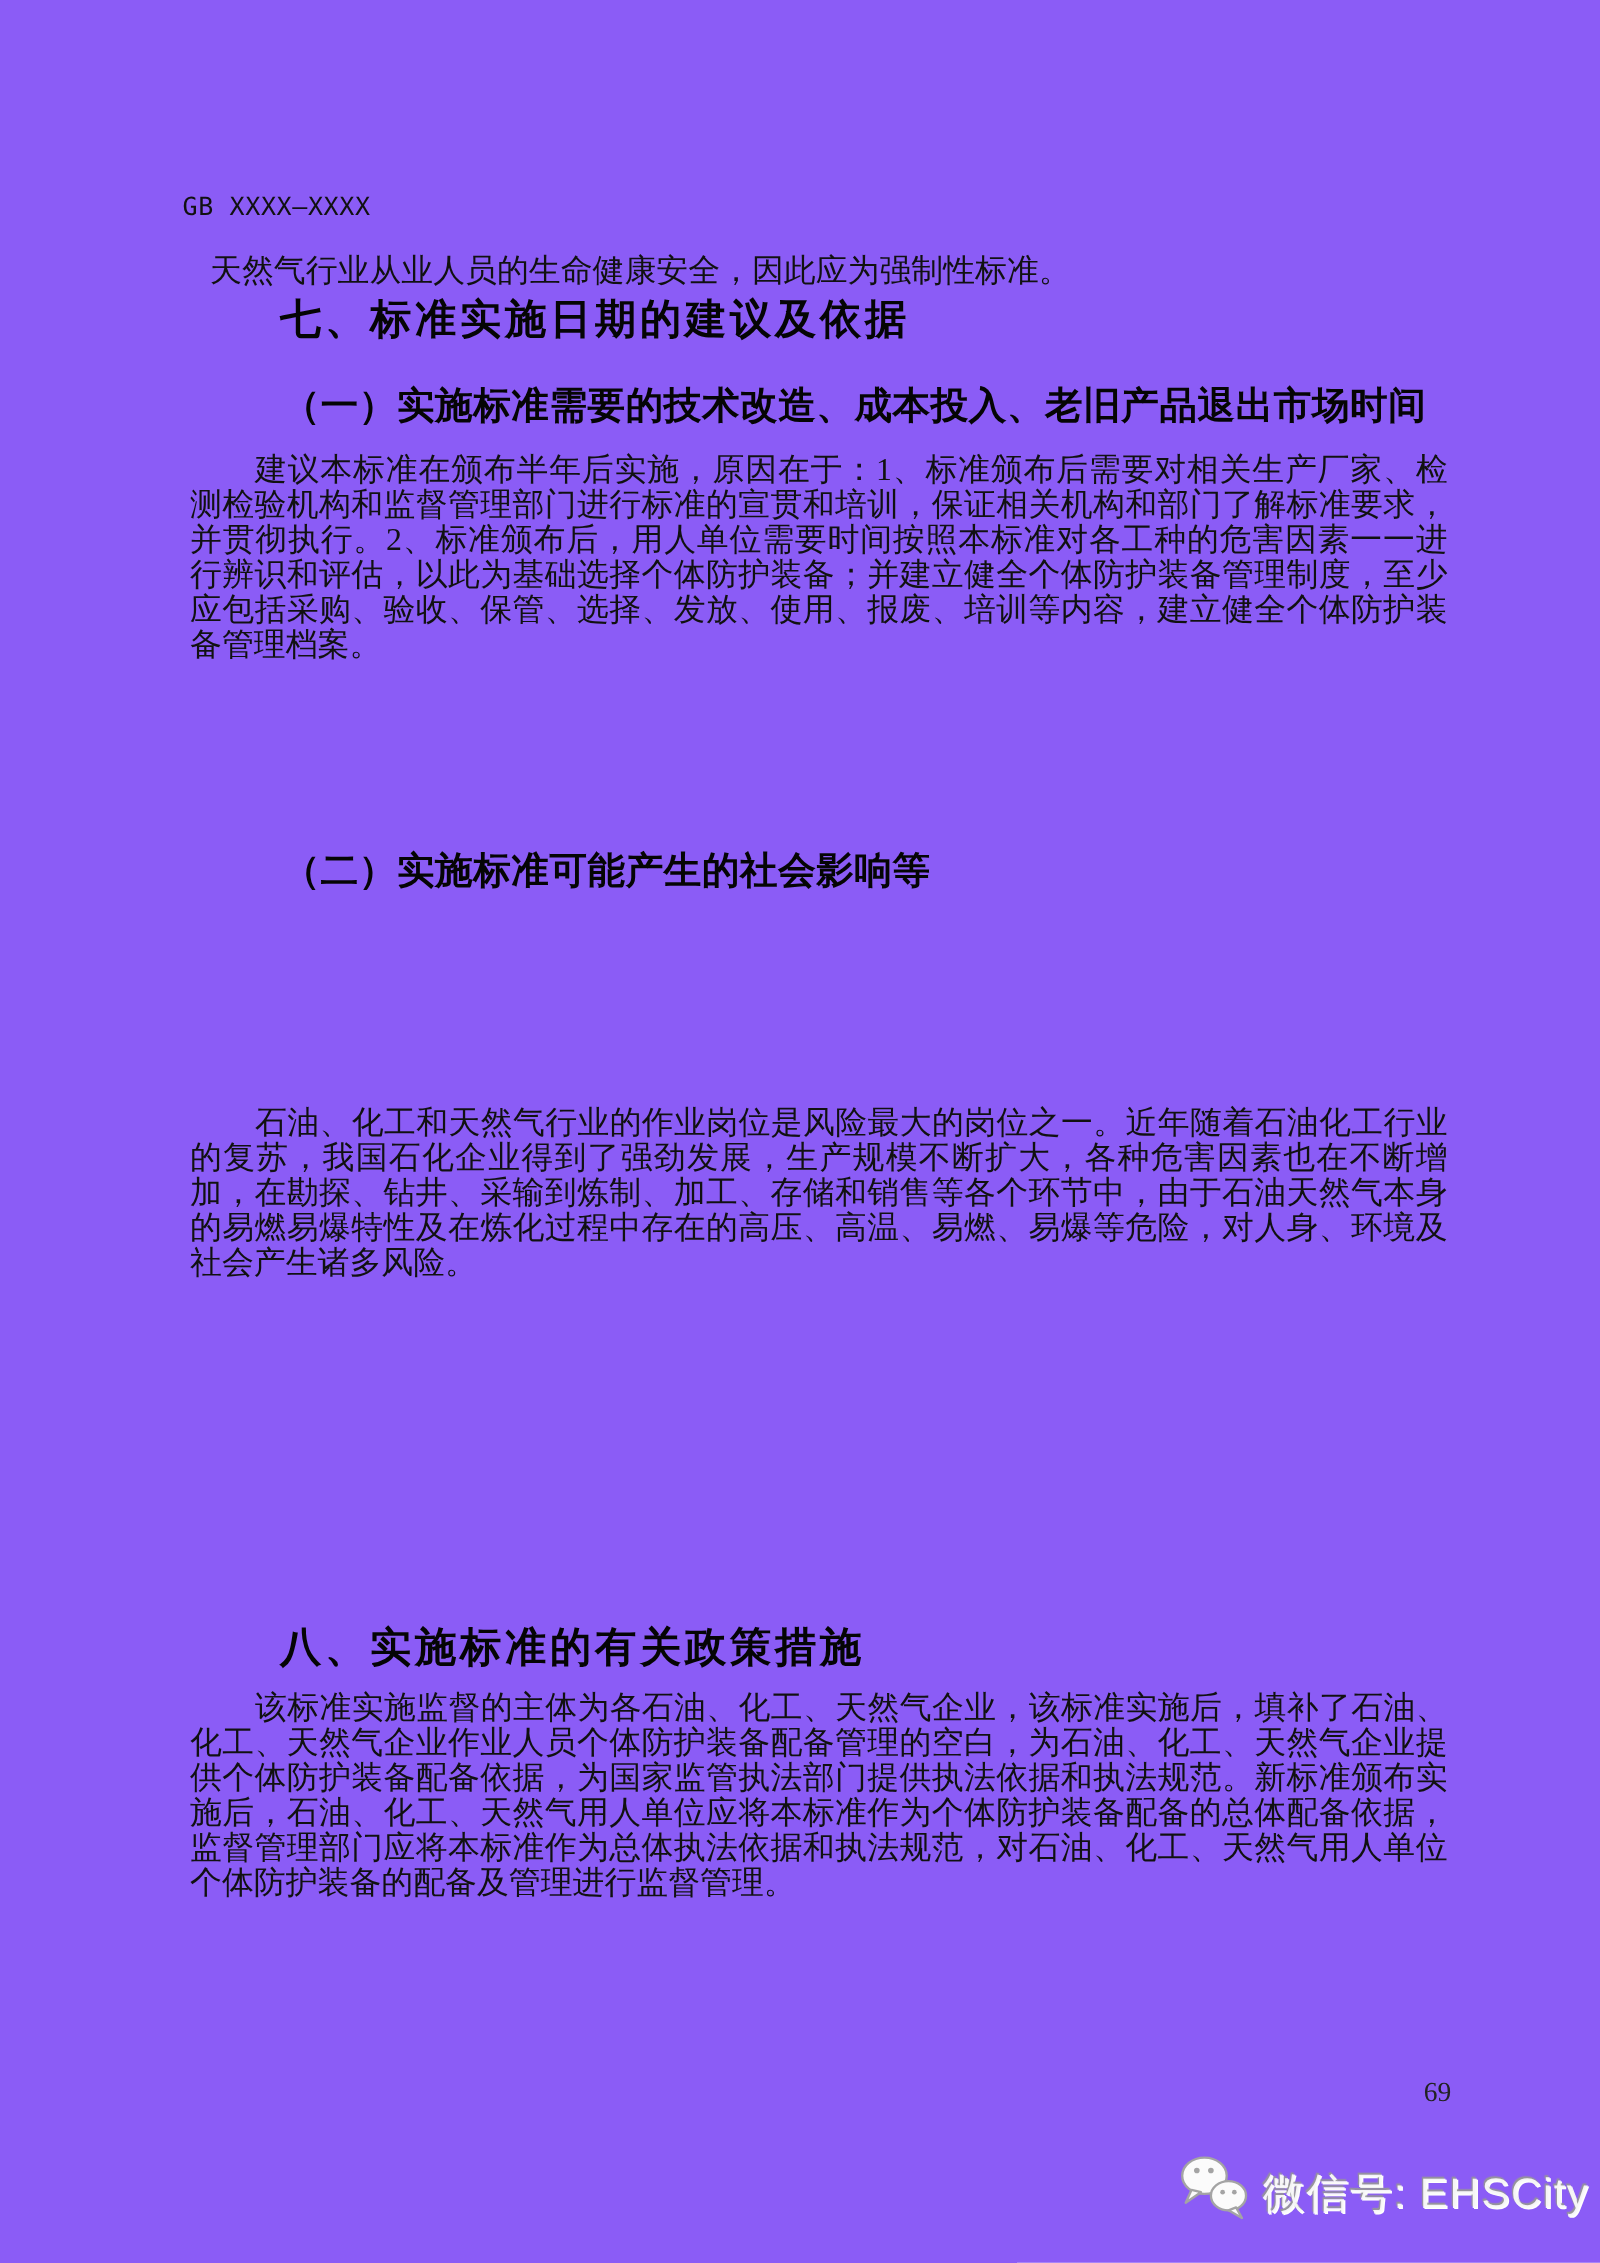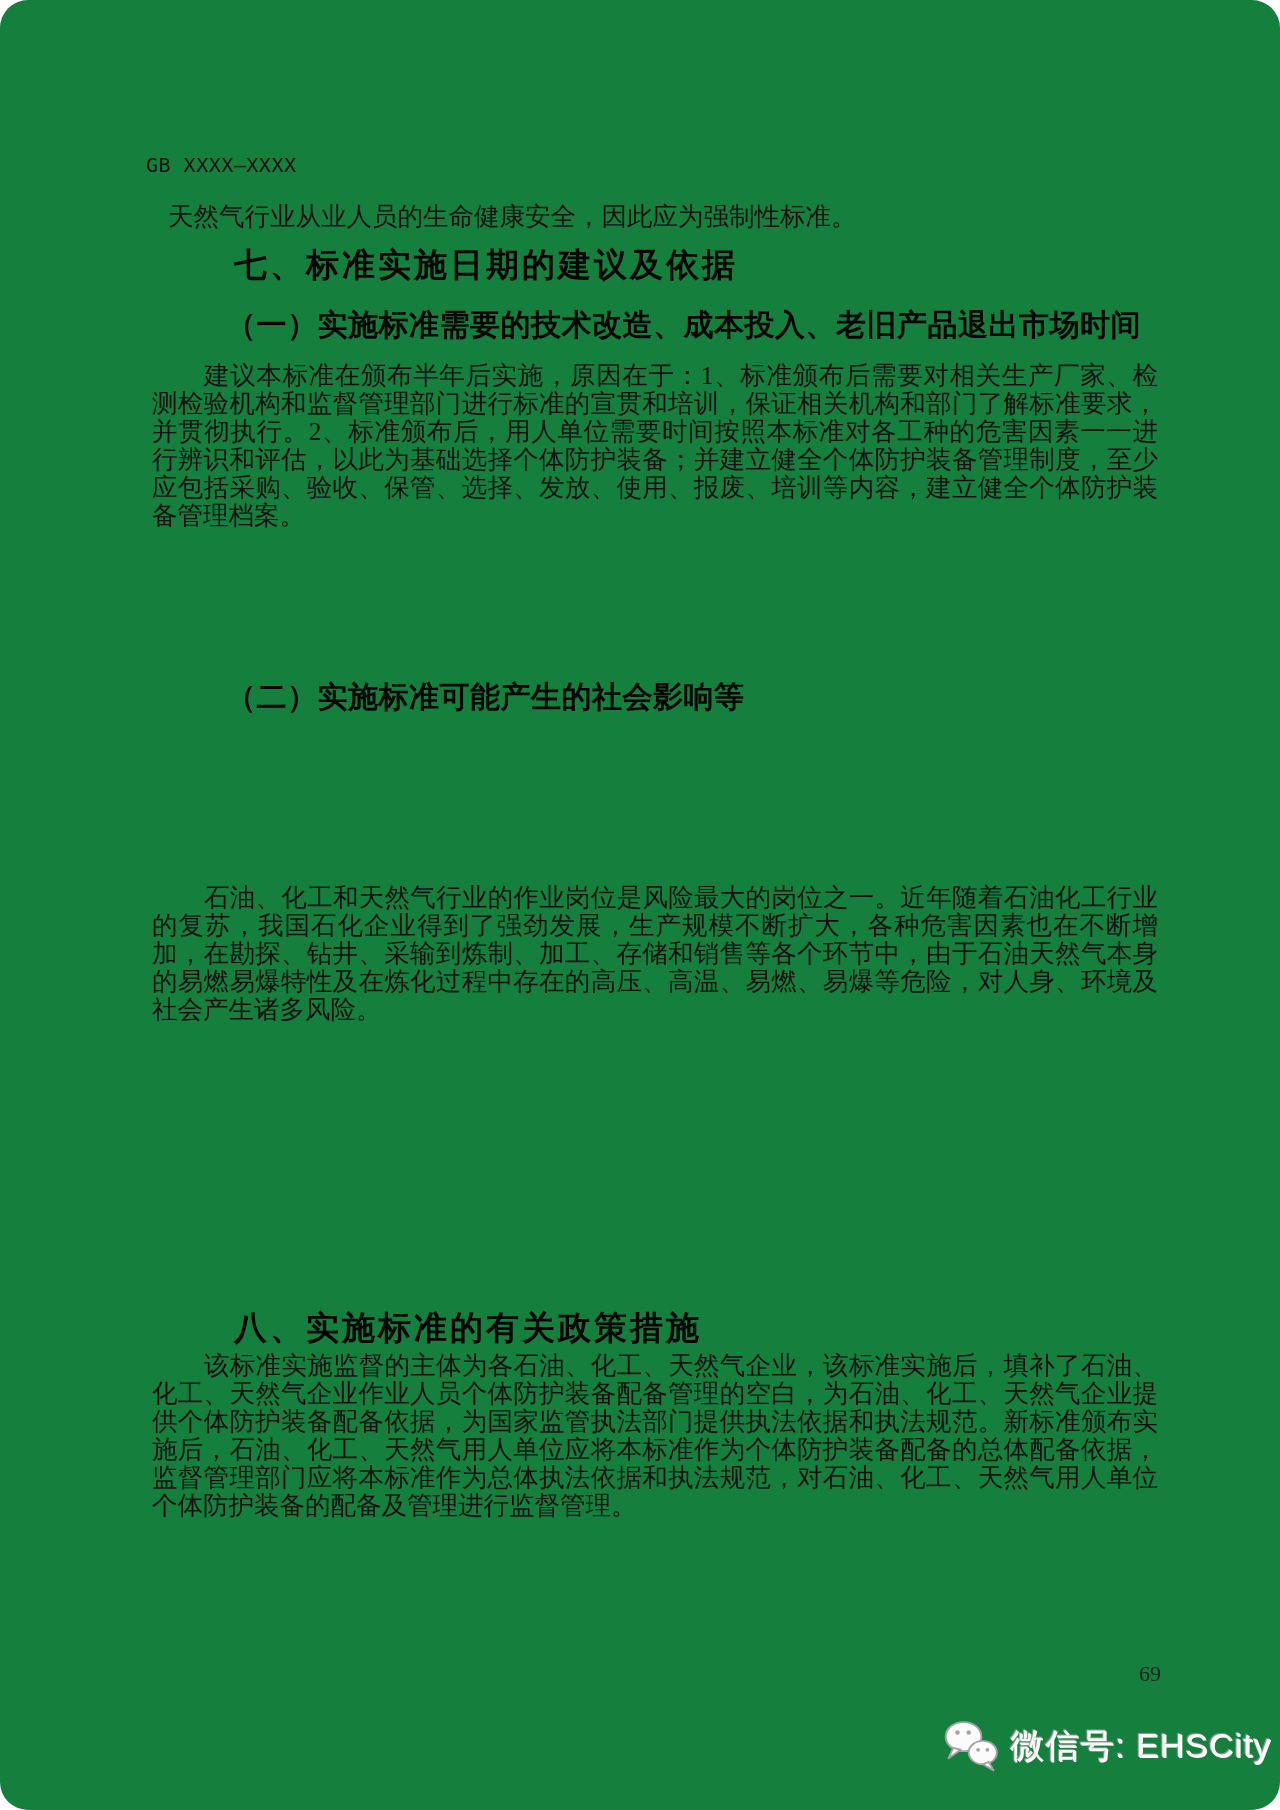--- a/index.html
+++ b/index.html
@@ -8,22 +8,21 @@
     height: 1810px;
     background: #ffffff;
     position: relative;
     font-family: "Liberation Serif", "DejaVu Serif", serif;
     color: #0e0e0e;
     overflow: hidden;
   }
   .page {
     position: absolute;
     inset: 0;
-    background: #15803d;
-    border-radius: 28px;
+    background: #8b5cf6;
   }
   .gb-header {
     position: absolute;
     left: 146px;
     top: 153px;
     font-family: "DejaVu Sans Mono", "Liberation Mono", monospace;
     font-size: 20px;
     letter-spacing: 0.5px;
     color: #111;
     white-space: nowrap;
@@ -40,21 +39,21 @@
   }
   .h-major {
     position: absolute;
     left: 224px;
     font-family: "Liberation Sans", "DejaVu Sans", sans-serif;
     font-weight: 700;
     font-size: 33px;
     line-height: 40px;
     letter-spacing: 3px;
     color: #050505;
-    margin: 10px;
+    margin: 0;
     white-space: nowrap;
   }
   .h-minor {
     position: absolute;
     left: 226px;
     font-family: "Liberation Sans", "DejaVu Sans", sans-serif;
     font-weight: 700;
     font-size: 30px;
     line-height: 38px;
     letter-spacing: 0.5px;
@@ -84,21 +83,21 @@
     color: #222;
     font-family: "Liberation Serif", serif;
     margin-left: 22px;
   }
   .watermark {
     position: absolute;
     left: 942px;
     top: 1714px;
     height: 64px;
     display: flex;
-    align-items: center;
+    align-items: flex-end;
     gap: 8px;
     user-select: none;
   }
   .watermark .wm-icon {
     width: 60px;
     height: 56px;
     flex: 0 0 auto;
   }
   .watermark .wm-text {
     font-family: "Liberation Sans", "DejaVu Sans", sans-serif;

